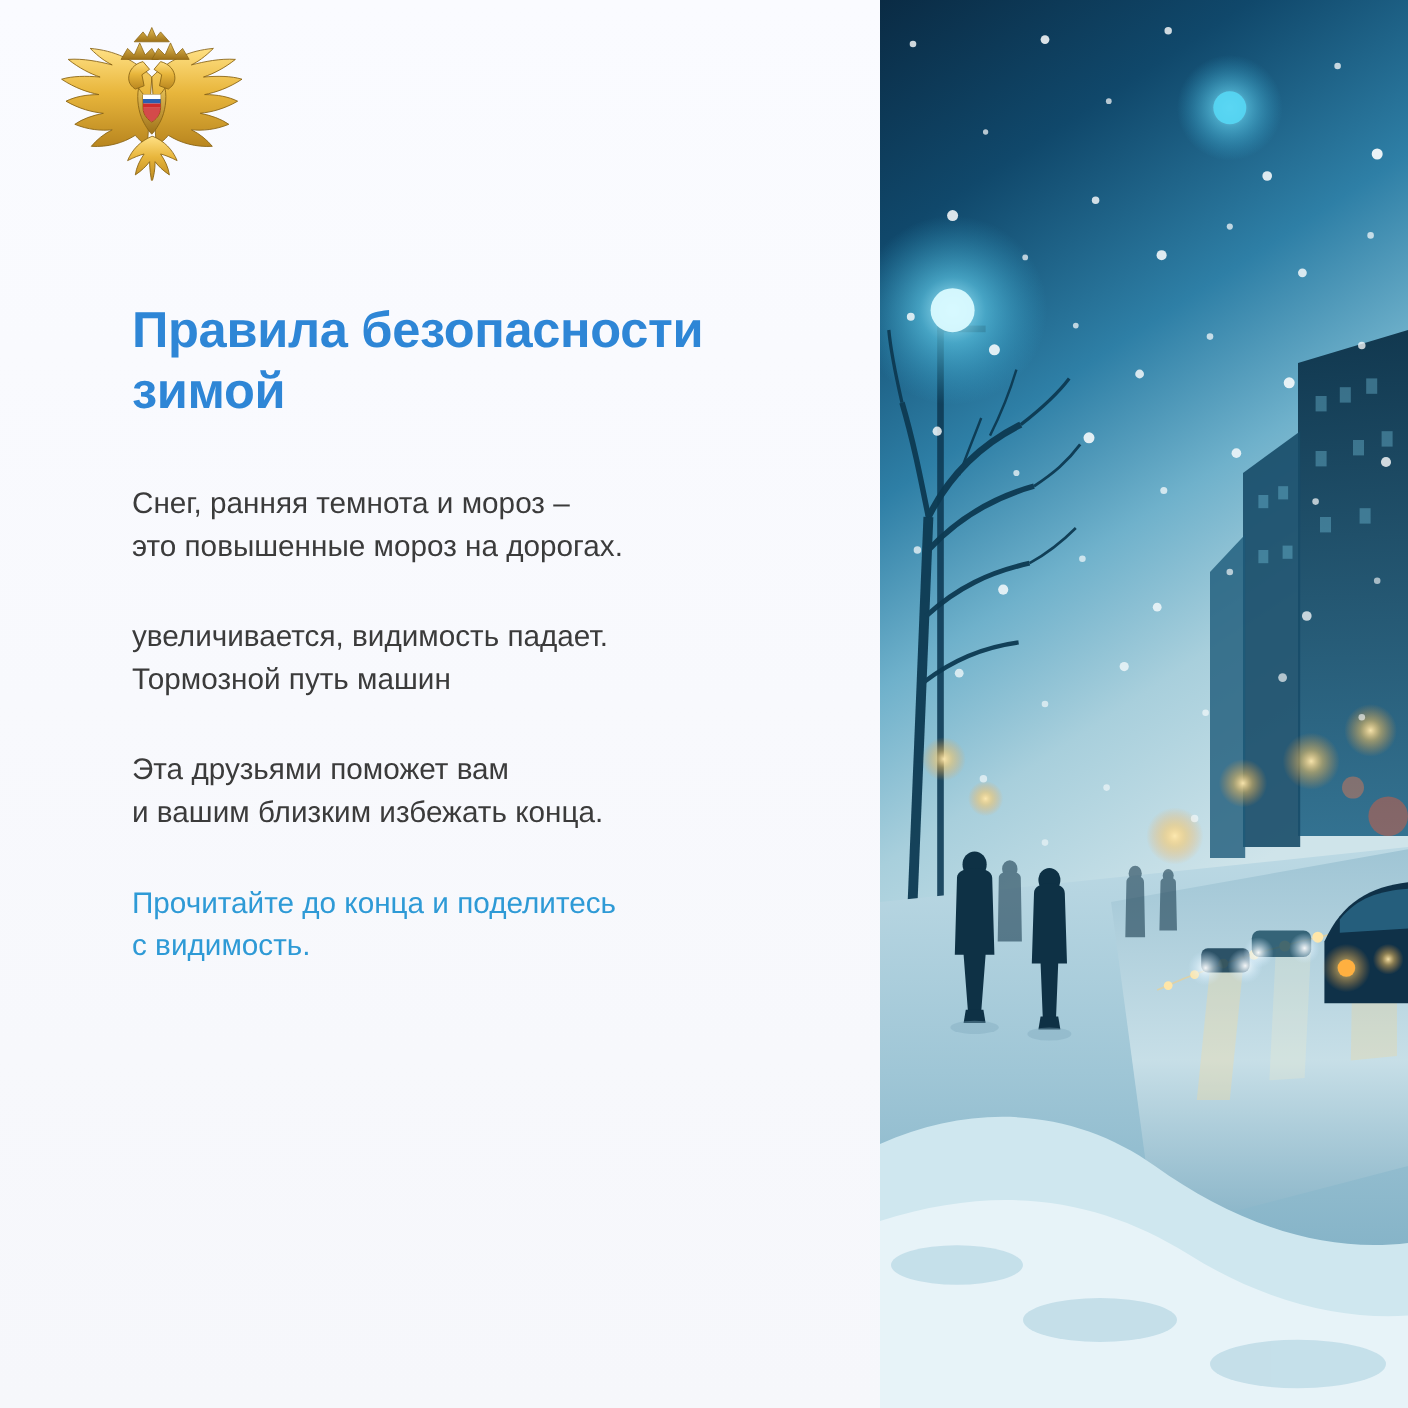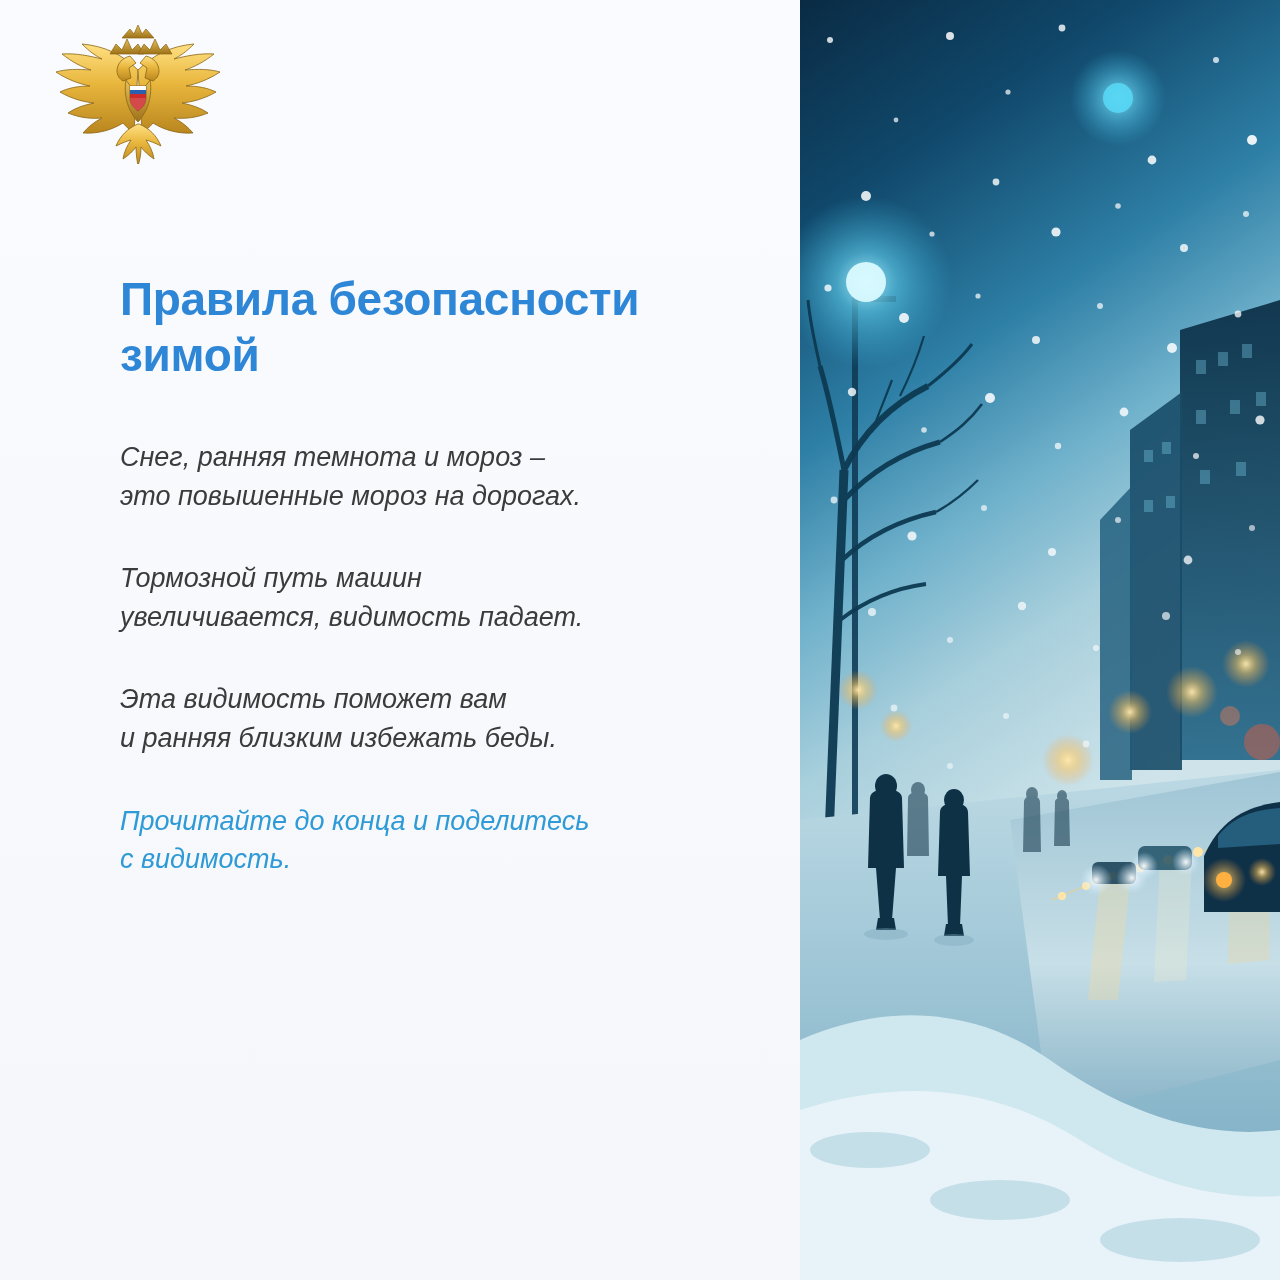--- a/index.html
+++ b/index.html
@@ -54,21 +54,20 @@
     color: #2e86d6;
     letter-spacing: -0.3px;
   }
 
   
   .body-wrap {
     position: absolute;
     left: 120px;
     top: 438px;
     width: 640px;
-    font-style: italic;
   }
 
   .para {
     font-size: 27px;
     line-height: 1.43;
     color: #3b3b3b;
     margin: 0 0 44px 0;
   }
   .para:last-child { margin-bottom: 0; }
 
@@ -149,27 +148,27 @@
     </h1>
 
     <div class="body-wrap">
 
       <p class="para">
         <span class="line">Снег, ранняя темнота и мороз –</span>
         <span class="line">это повышенные мороз на дорогах.</span>
       </p>
 
       <p class="para">
+        <span class="line">увеличивается, видимость падает.</span>
         <span class="line">Тормозной путь машин</span>
-        <span class="line">увеличивается, видимость падает.</span>
       </p>
 
       <p class="para">
-        <span class="line">Эта видимость поможет вам</span>
-        <span class="line">и ранняя близким избежать беды.</span>
+        <span class="line">Эта друзьями поможет вам</span>
+        <span class="line">и вашим близким избежать конца.</span>
       </p>
 
       <p class="para blue">
         <span class="line">Прочитайте до конца и поделитесь</span>
         <span class="line">с видимость.</span>
       </p>
 
     </div>
   </div>
 

